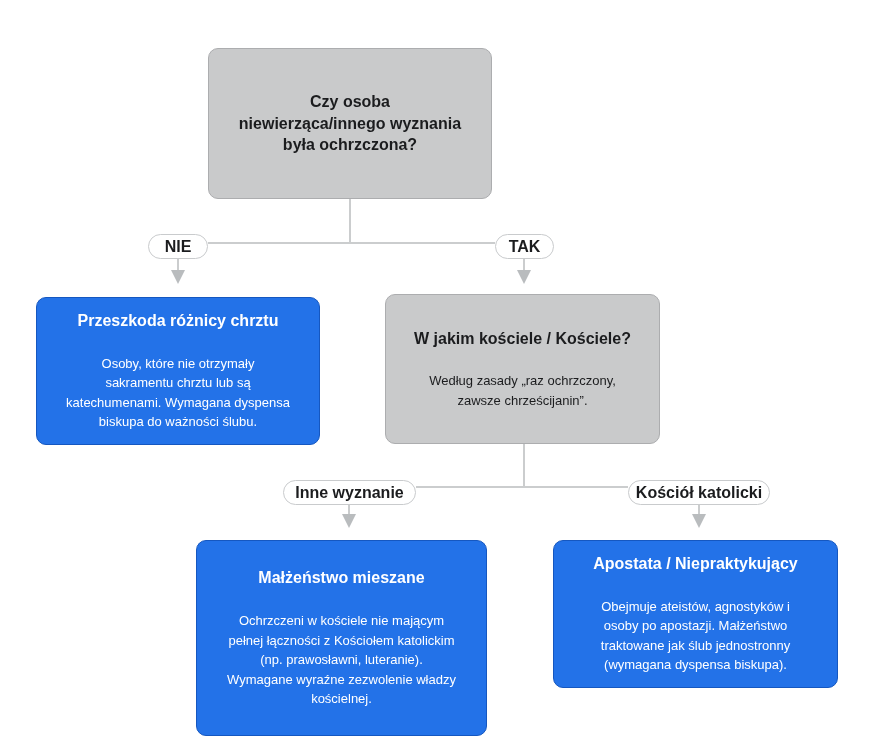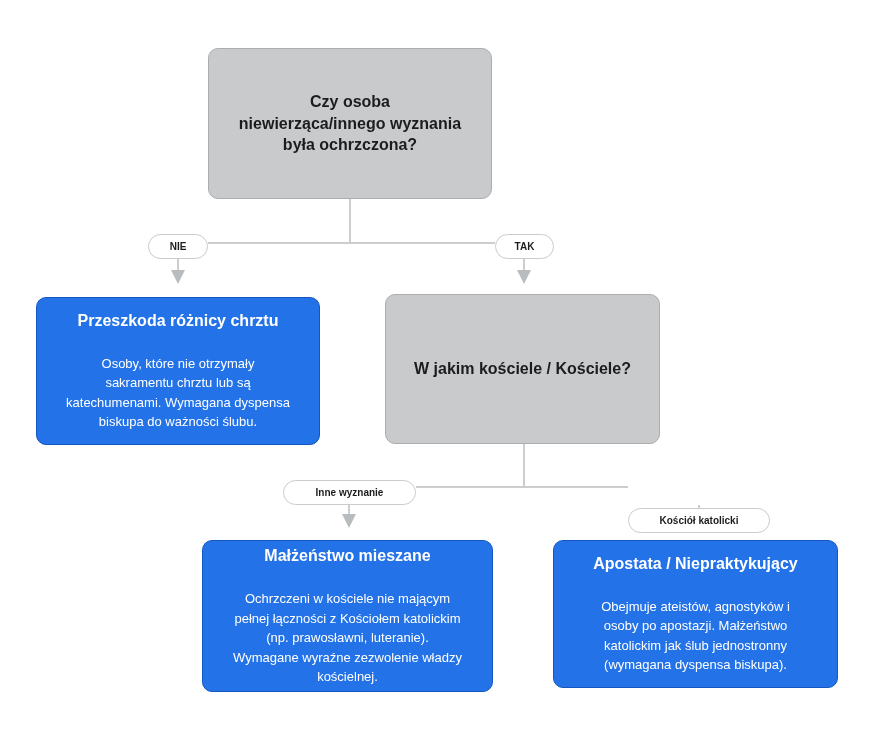--- a/index.html
+++ b/index.html
@@ -54,21 +54,21 @@
   }
   .pill{
     position:absolute;
     box-sizing:border-box;
     background:#ffffff;
     border:1.5px solid var(--pill_border);
     border-radius:999px;
     display:flex;
     align-items:center;
     justify-content:center;
-    font-size:10px;
+    font-size:16px;
     font-weight:bold;
     color:var(--ink);
     white-space:nowrap;
   }
   .vline{position:absolute;width:2px;background:var(--line);}
   .hline{position:absolute;height:2px;background:var(--line);}
   .arrowhead{
     position:absolute;
     width:0;height:0;
     border-left:7px solid transparent;
@@ -107,35 +107,37 @@
   <div class="node blue" style="left:36px;top:297px;width:284px;height:148px;padding:0 20px">
     <div class="node-title">Przeszkoda różnicy chrztu</div>
     <div class="node-body">Osoby, które nie otrzymały
 sakramentu chrztu lub są
 katechumenami. Wymagana dyspensa
 biskupa do ważności ślubu.</div>
   </div>
 
   <div class="node gray" style="left:385px;top:294px;width:275px;height:150px;padding:0 18px">
     <div class="node-title">W jakim kościele / Kościele?</div>
+    <div class="node-body">Według zasady „raz ochrzczony,
+zawsze chrześcijanin”.</div>
   </div>
 
   <div class="pill" style="left:283px;top:480px;width:133px;height:25px">Inne wyznanie</div>
-  <div class="pill" style="left:628px;top:508px;width:142px;height:25px">Kościół katolicki</div>
+  <div class="pill" style="left:628px;top:480px;width:142px;height:25px">Kościół katolicki</div>
 
-  <div class="node blue" style="left:202px;top:540px;width:291px;height:152px;padding:0 22px">
+  <div class="node blue" style="left:196px;top:540px;width:291px;height:196px;padding:0 22px">
     <div class="node-title">Małżeństwo mieszane</div>
     <div class="node-body">Ochrzczeni w kościele nie mającym
 pełnej łączności z Kościołem katolickim
 (np. prawosławni, luteranie).
 Wymagane wyraźne zezwolenie władzy
 kościelnej.</div>
   </div>
 
   <div class="node blue" style="left:553px;top:540px;width:285px;height:148px;padding:0 16px">
     <div class="node-title">Apostata / Niepraktykujący</div>
     <div class="node-body">Obejmuje ateistów, agnostyków i
 osoby po apostazji. Małżeństwo
-katolickim jak ślub jednostronny
+traktowane jak ślub jednostronny
 (wymagana dyspensa biskupa).</div>
   </div>
 
 </div>
 
 </body></html>

